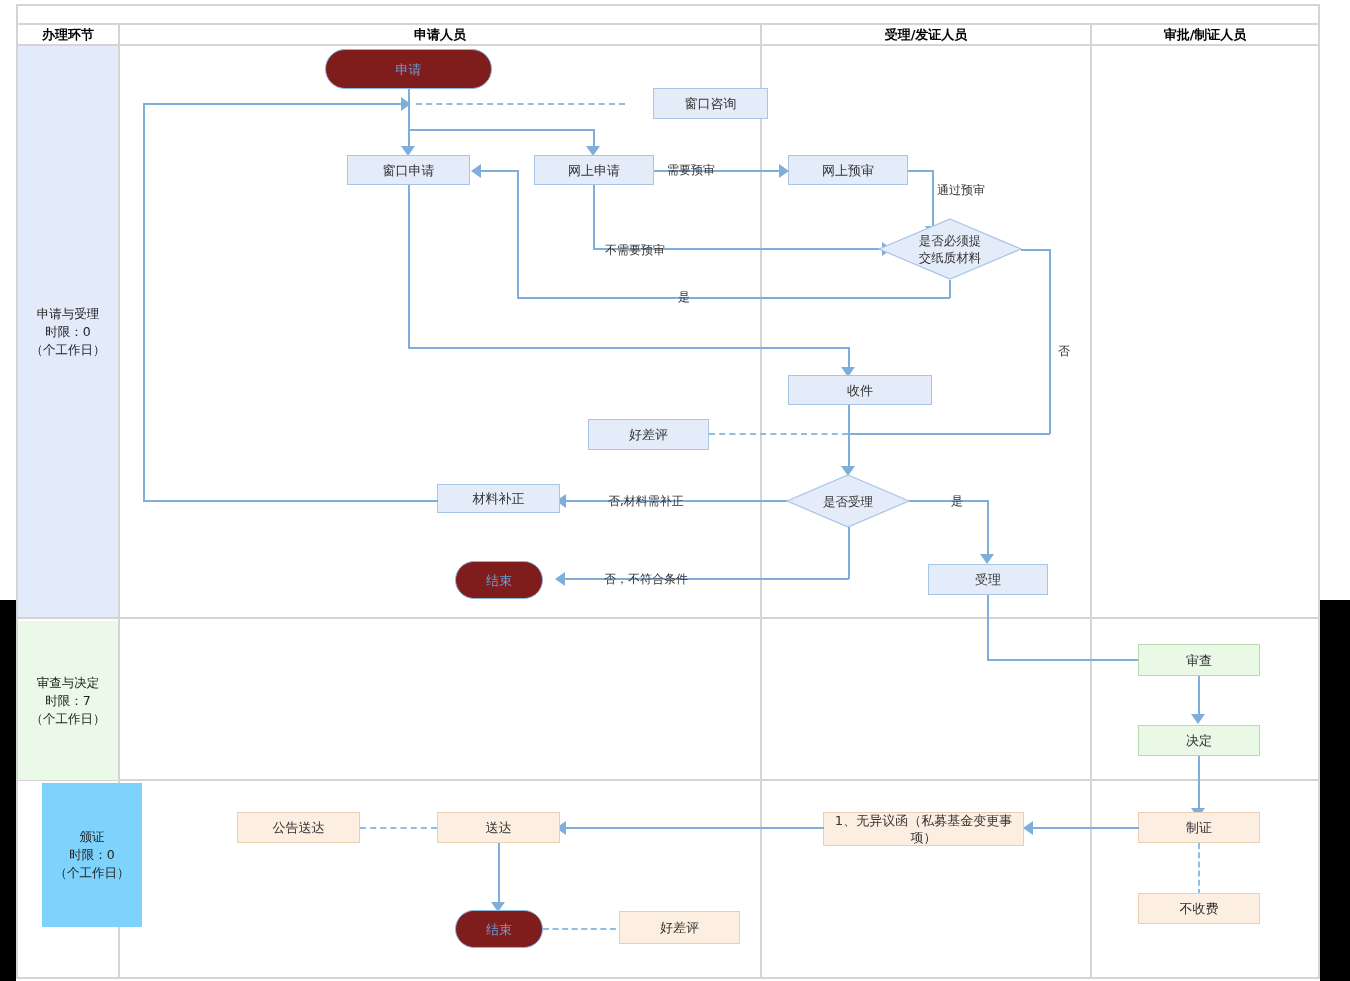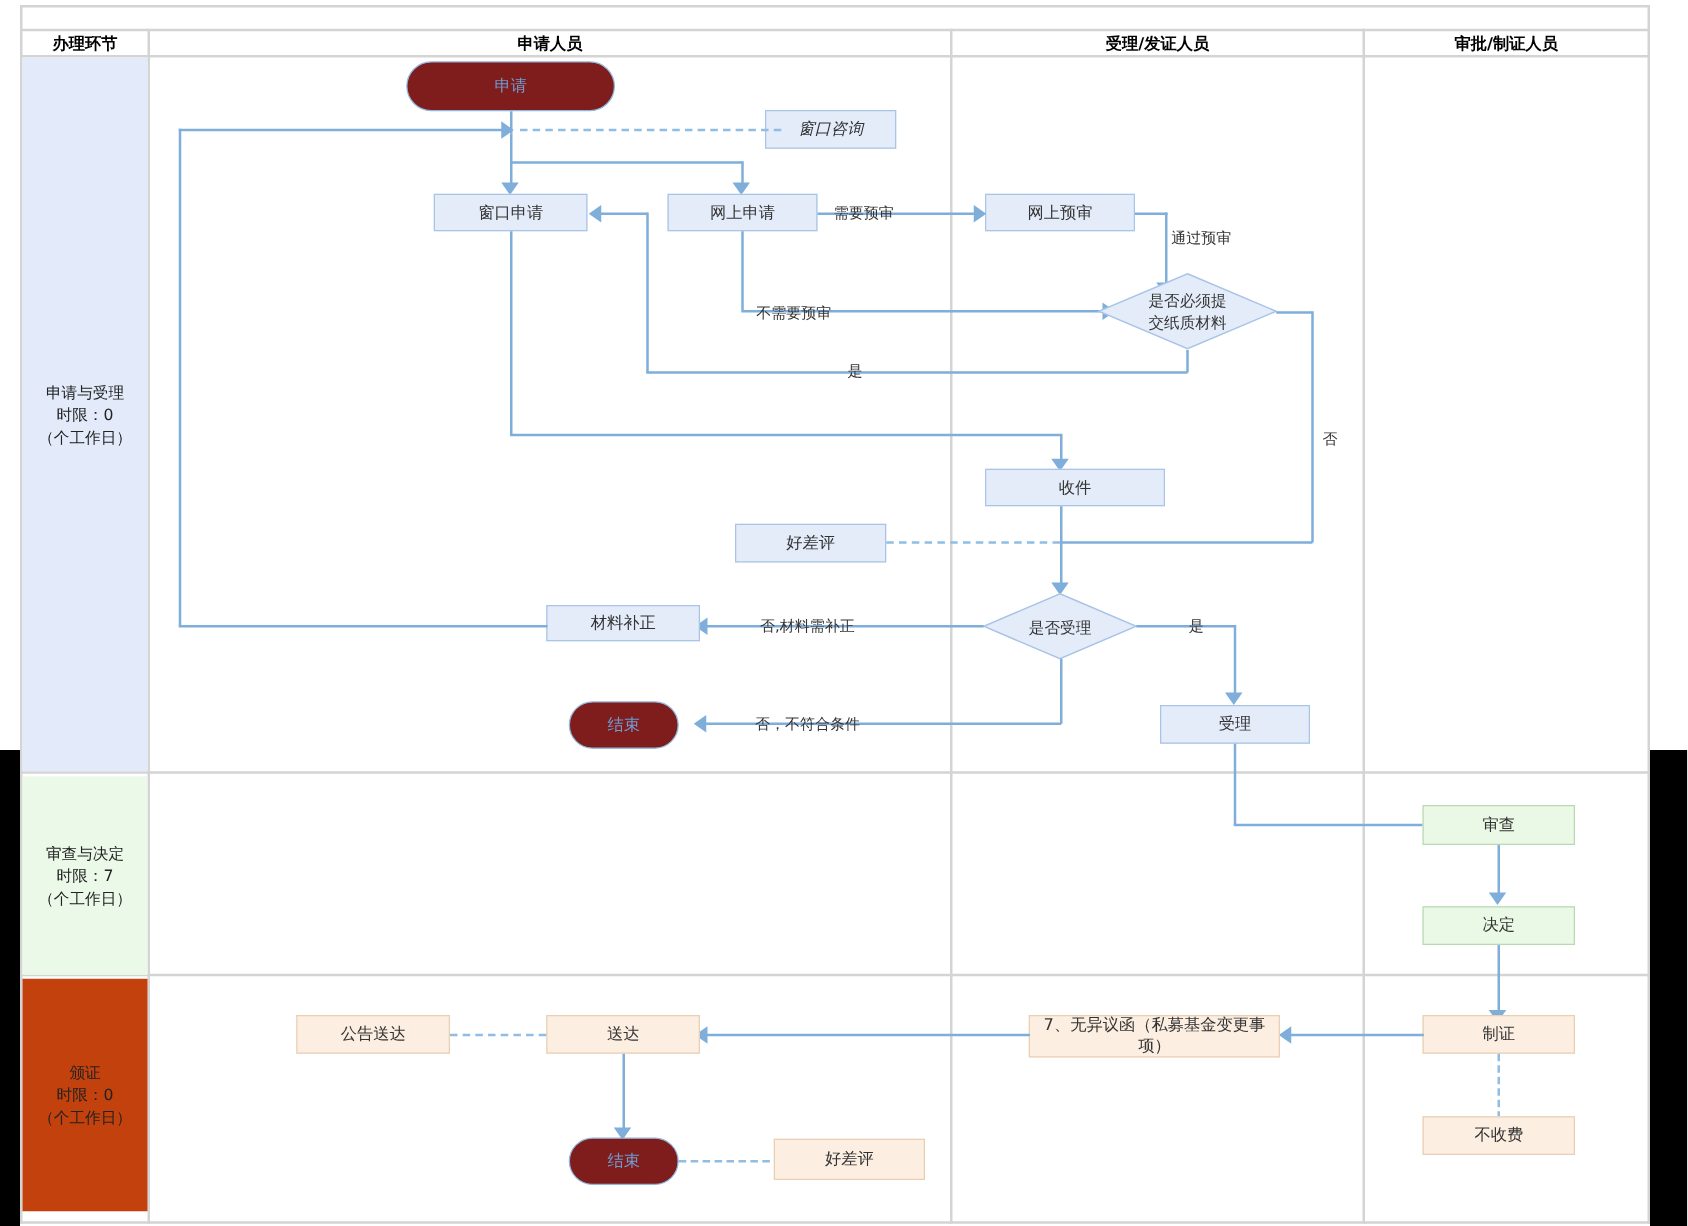--- a/index.html
+++ b/index.html
@@ -35,21 +35,21 @@
   }
 
   
   .phase {
     position: absolute; left: 2px; width: 100px;
     display: flex; flex-direction: column; align-items: center; justify-content: center;
     font-size: 12.5px; color: #222; line-height: 18px; text-align: center;
   }
   #phase-0 { top: 42px;  height: 571px; background: #e3ebfb; }
   #phase-1 { top: 617px; height: 159px; background: #ebf9e9; }
-  #phase-2 { top: 779px; height: 186px; background: #c2410c; }
+  #phase-2 { top: 779px; height: 144px; background: #7dd3fc; margin-left: 24px; }
 
   
   .node {
     position: absolute;
     display: flex; align-items: center; justify-content: center;
     text-align: center;
     font-size: 13px; color: #333;
     border: 1px solid #9cc0e0;
     line-height: 17px;
   }
@@ -133,21 +133,21 @@
     <div class="phase" id="phase-2">
       <span>颁证</span>
       <span>时限：0</span>
       <span>（个工作日）</span>
     </div>
 
     <div class="node term" style="left:309px;top:45px;width:167px;height:40px;">申请</div>
 
     <div class="ln v" style="left:392px;top:85px;height:18px;"></div>
 
-    <div class="node blue" style="left:596px;top:84px;width:105px;height:31px;font-style:italic;">窗口咨询</div>
+    <div class="node blue" style="left:637px;top:84px;width:115px;height:31px;">窗口咨询</div>
 
     <div class="dash h" style="left:400px;top:99px;width:209px;"></div>
 
     <div class="ln v" style="left:127px;top:99px;height:398px;"></div>
     <div class="ln h" style="left:127px;top:99px;width:265px;"></div>
     <div class="arrow right" style="left:385px;top:93px;"></div>
 
     <div class="ln h" style="left:392px;top:125px;width:186px;"></div>
 
     <div class="ln v" style="left:392px;top:103px;height:42px;"></div>
@@ -254,21 +254,21 @@
     <div class="node green" style="left:1122px;top:721px;width:122px;height:31px;">决定</div>
 
     <div class="ln v" style="left:1182px;top:752px;height:56px;"></div>
     <div class="arrow down" style="left:1175px;top:804px;"></div>
 
     <div class="node orange" style="left:1122px;top:808px;width:122px;height:31px;">制证</div>
 
     <div class="ln h" style="left:1014px;top:823px;width:109px;"></div>
     <div class="arrow left" style="left:1007px;top:817px;"></div>
 
-    <div class="node orange" style="left:807px;top:808px;width:201px;height:34px;">7、无异议函（私募基金变更事项）</div>
+    <div class="node orange" style="left:807px;top:808px;width:201px;height:34px;">1、无异议函（私募基金变更事项）</div>
 
     <div class="ln h" style="left:547px;top:823px;width:261px;"></div>
     <div class="arrow left" style="left:540px;top:817px;"></div>
 
     <div class="node orange" style="left:421px;top:808px;width:123px;height:31px;">送达</div>
 
     <div class="node orange" style="left:221px;top:808px;width:123px;height:31px;">公告送达</div>
     <div class="dash h" style="left:344px;top:823px;width:77px;"></div>
 
     <div class="ln v" style="left:482px;top:839px;height:63px;"></div>

